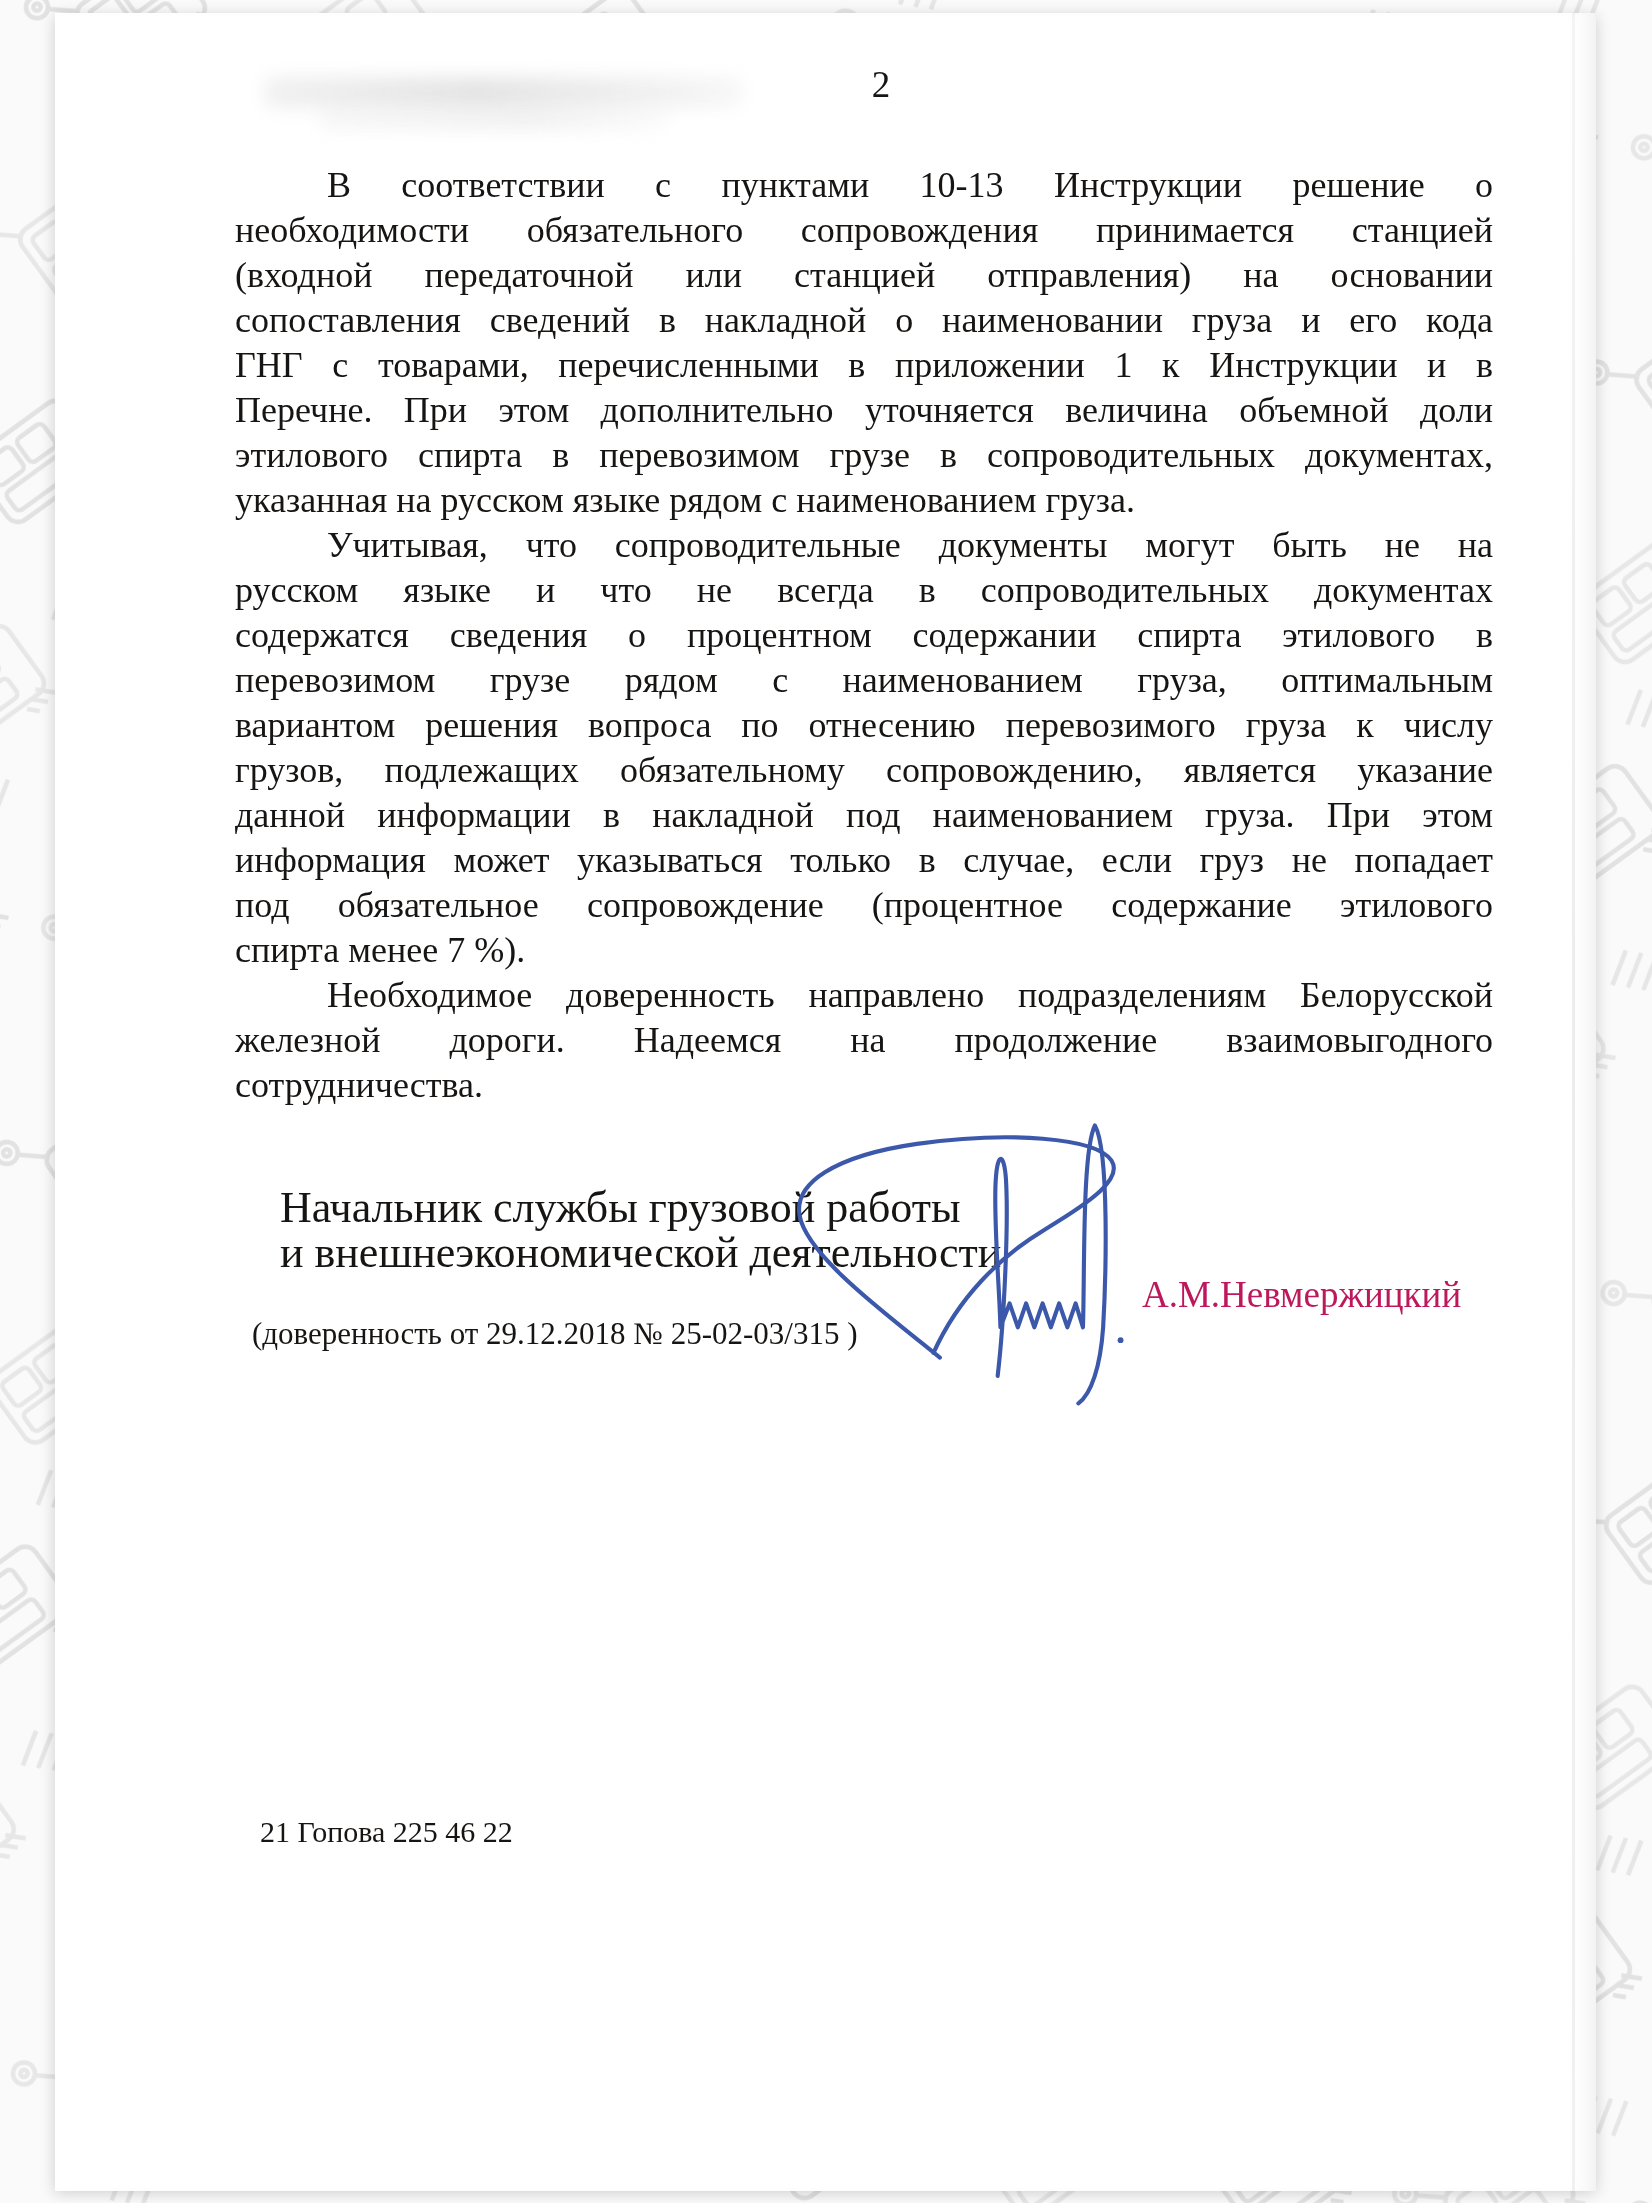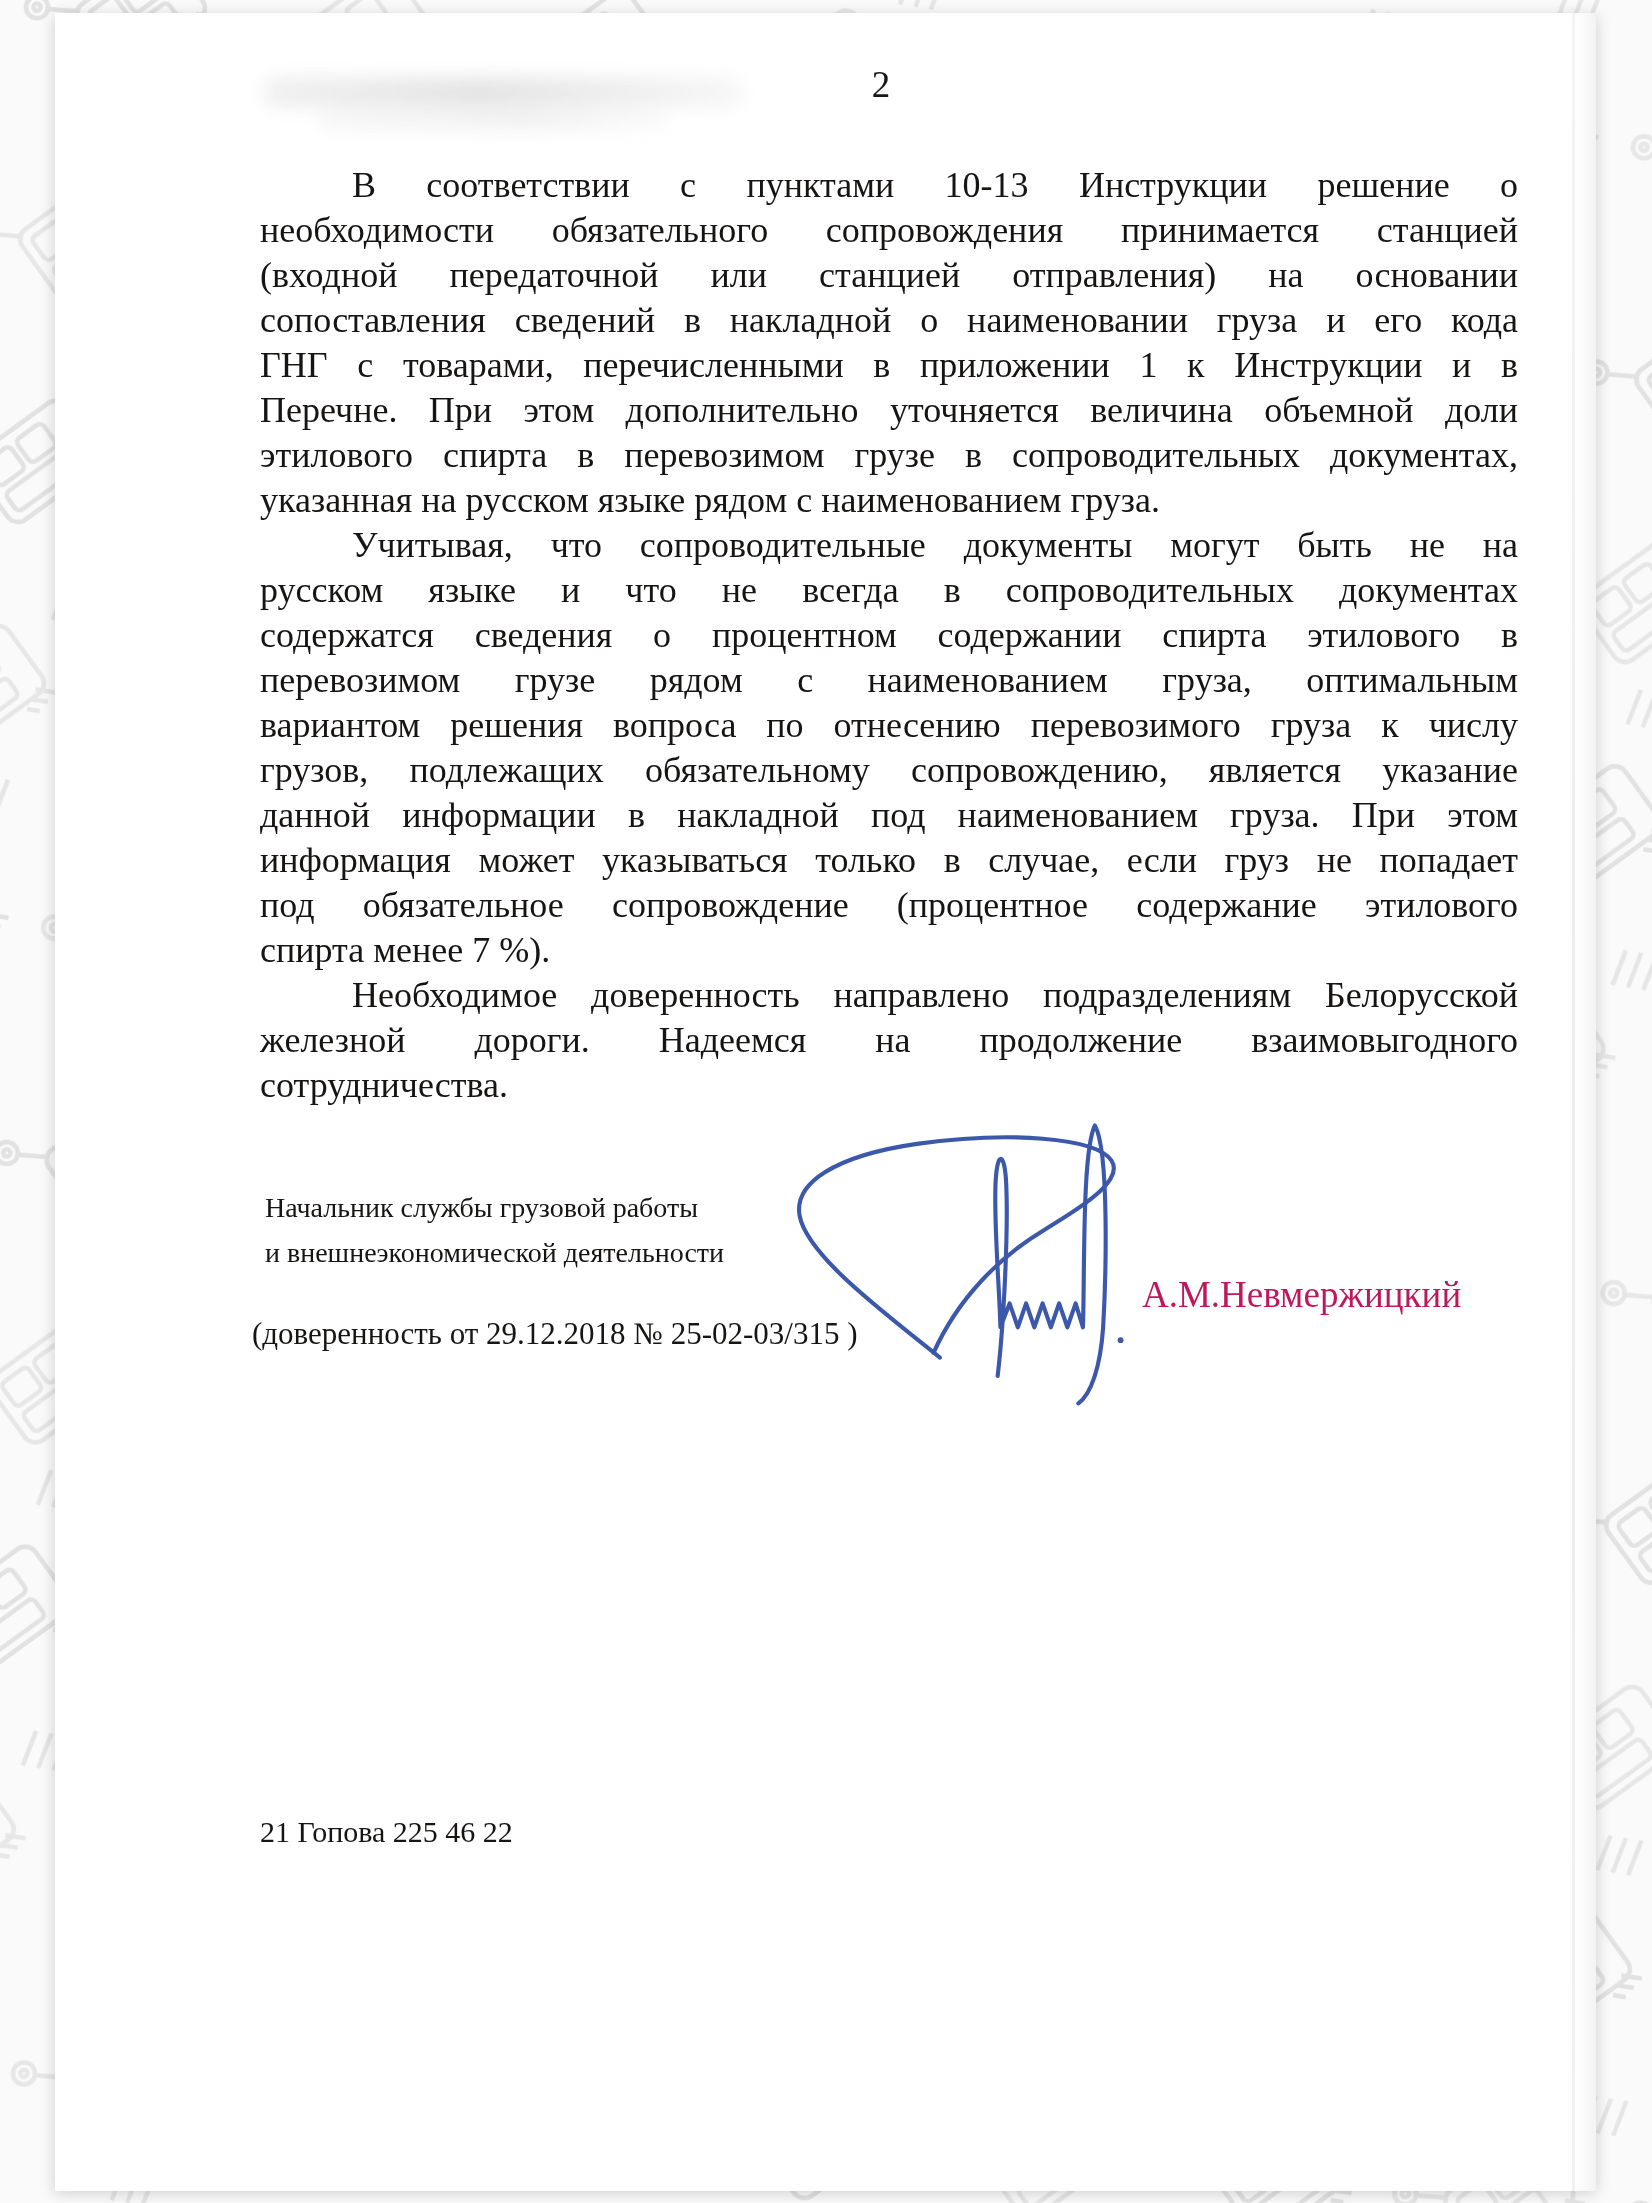--- a/index.html
+++ b/index.html
@@ -24,29 +24,29 @@
   }
   .ghost .g1{position:absolute;left:0;top:9.2px;width:478px;height:31px;border-radius:9.2px;
     background:linear-gradient(90deg,rgba(170,170,170,.30),rgba(140,140,140,.42) 45%,rgba(190,190,190,.22));}
   .ghost .g2{position:absolute;left:55px;top:44px;width:349px;height:16.5px;border-radius:7.3px;
     background:linear-gradient(90deg,rgba(180,180,180,.22),rgba(160,160,160,.30) 60%,rgba(200,200,200,.15));}
   .page-number{
     position:absolute;left:197px;top:50px;width:1258px;
     text-align:center;font-size:37px;color:#171513;
   }
   .text-block{
-    position:absolute;left:205px;top:150px;width:1258px;
+    position:absolute;left:180px;top:150px;width:1258px;
     font-size:36px;line-height:45px;color:#171513;
   }
   .line{text-align:justify;text-align-last:justify;white-space:normal;}
   .line.first{text-indent:92px;}
   .line.last{text-align:justify;text-align-last:left;}
   .sig-title{
-    position:absolute;left:186px;top:1172px;width:735px;
-    font-size:28px;line-height:45px;color:#171513;margin-left:24px;
+    position:absolute;left:201px;top:1172px;width:735px;
+    font-size:44px;line-height:45px;color:#171513;margin-left:24px;
   }
   .attorney{
     position:absolute;left:197px;top:1271px;width:872px;
     font-size:31px;color:#171513;margin-top:32px;
   }
   .sig-name{
     position:absolute;left:1087px;top:1260px;width:441px;
     font-size:37px;color:#be185d;
   }
   .signature-svg{position:absolute;left:724px;top:1074px;}

